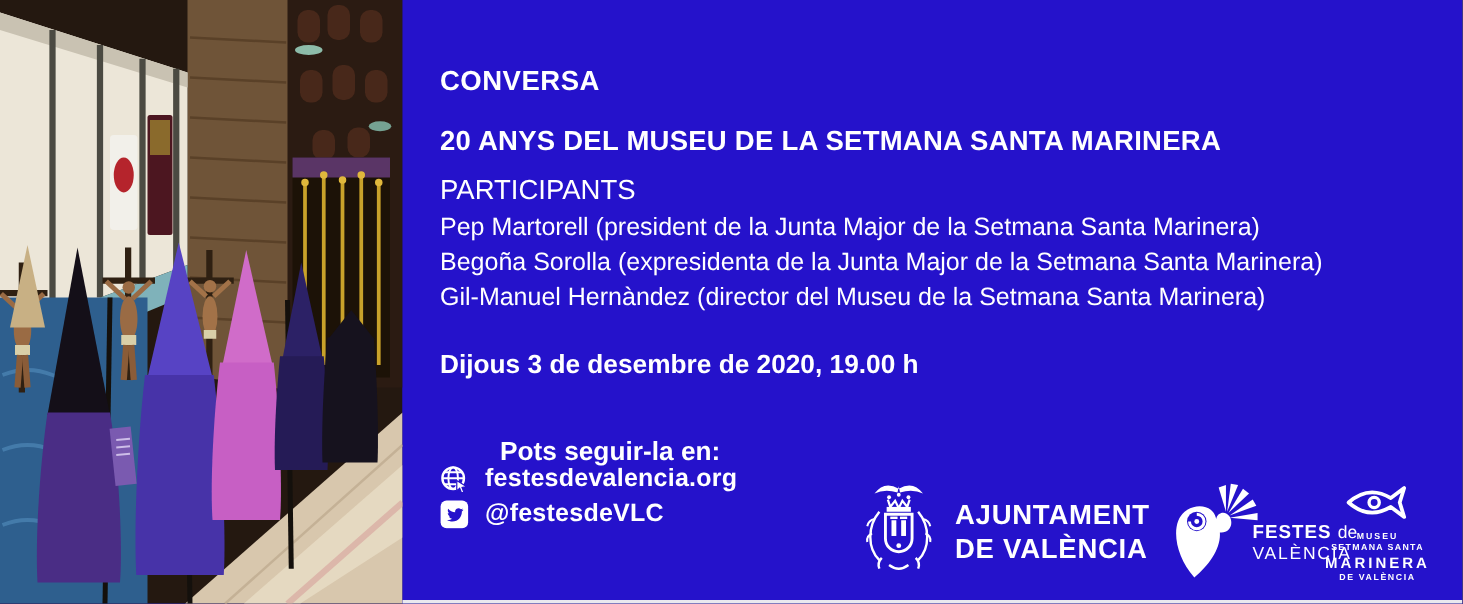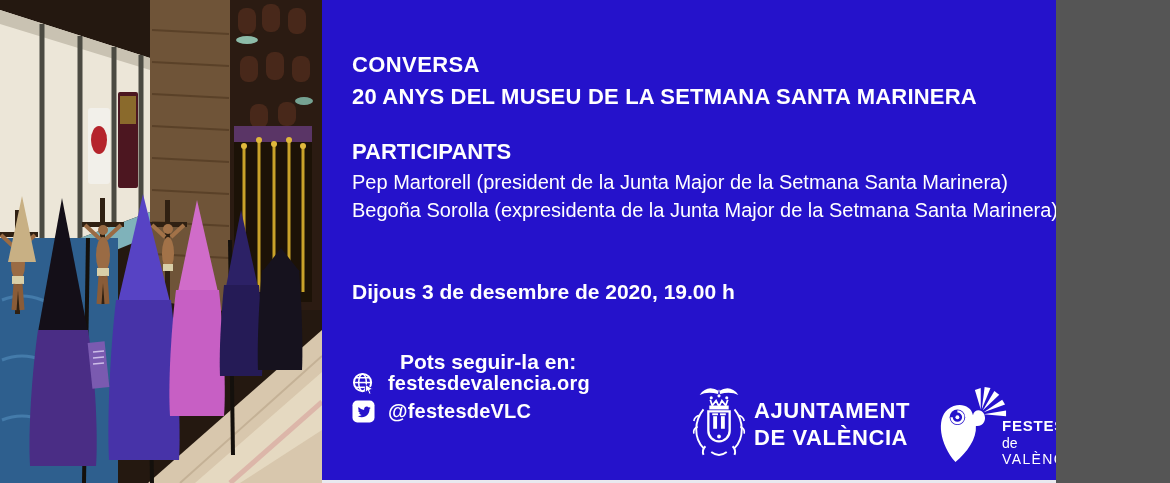--- a/index.html
+++ b/index.html
@@ -1,38 +1,38 @@
 <!DOCTYPE html>
 <html><head>
 <meta charset="utf-8">
 <style>
   html,body{margin:0;padding:0;background:#555;}
   .banner{
-    position:relative;width:1056px;height:483px;
+    position:relative;width:1170px;height:483px;
     background:#2512cb;overflow:hidden;
     font-family:"Liberation Sans", sans-serif;color:#ffffff;
   }
   .photo{position:absolute;left:0;top:0;width:322px;height:483px;}
   .photo svg{display:block;}
   .bottom-strip{position:absolute;left:322px;right:0;bottom:0;height:3px;background:#e9e9ef;}
 
   .kicker{position:absolute;left:352px;top:52px;font-size:22px;font-weight:bold;letter-spacing:.4px;}
-  .title{position:absolute;left:352px;top:84px;font-size:22px;font-weight:bold;letter-spacing:.2px;white-space:nowrap;}
-  .participants-heading{position:absolute;left:352px;top:139px;font-size:22px;font-weight:bold;}
+  .title{position:absolute;left:352px;top:100px;font-size:22px;font-weight:bold;letter-spacing:.2px;white-space:nowrap;}
+  .participants-heading{position:absolute;left:352px;top:139px;font-size:22px;font-weight:normal;}
   .participants{position:absolute;left:352px;top:168px;font-size:20px;line-height:28px;font-weight:400;}
   .participants div{white-space:nowrap;}
   .datetime{position:absolute;left:352px;top:280px;font-size:21px;font-weight:bold;}
   .follow{position:absolute;left:352px;top:350px;font-size:21px;font-weight:bold;margin-left:48px;}
 
   .social{position:absolute;left:352px;top:372px;display:flex;flex-direction:column;gap:5px;}
   .social-row{display:flex;align-items:flex-start;gap:13px;height:23px;cursor:pointer;}
   .social-row .ic{width:23px;height:23px;flex:0 0 auto;}
   .social-label{font-size:20px;font-weight:bold;letter-spacing:.2px;}
 
-  .logo-ajuntament{position:absolute;left:688px;top:380px;display:flex;align-items:center;gap:4px;}
+  .logo-ajuntament{position:absolute;left:688px;top:380px;display:flex;align-items:center;gap:14px;}
   .aj-text{font-size:22px;font-weight:bold;line-height:27px;letter-spacing:.6px;}
 
   .logo-festes{position:absolute;left:936px;top:384px;display:flex;}
   .festes-text{margin-left:-6px;margin-top:33px;}
   .festes-line1{font-size:15px;font-weight:bold;letter-spacing:.8px;}
   .festes-de{font-size:14px;font-weight:400;letter-spacing:0;}
   .festes-line2{font-size:14px;font-weight:400;letter-spacing:1.4px;}
 
   .logo-museu{position:absolute;left:1054px;top:386px;width:96px;text-align:center;}
   .museu-l1{font-size:7px;font-weight:bold;letter-spacing:1.6px;margin-top:3px;}
@@ -187,20 +187,21 @@
     </svg>
   </div>
 
   <div class="kicker">CONVERSA</div>
   <div class="title">20 ANYS DEL MUSEU DE LA SETMANA SANTA MARINERA</div>
 
   <div class="participants-heading">PARTICIPANTS</div>
   <div class="participants">
     <div>Pep Martorell (president de la Junta Major de la Setmana Santa Marinera)</div>
     <div>Begoña Sorolla (expresidenta de la Junta Major de la Setmana Santa Marinera)</div>
+    <div>Gil-Manuel Hernàndez (director del Museu de la Setmana Santa Marinera)</div>
   </div>
 
   <div class="datetime">Dijous 3 de desembre de 2020, 19.00 h</div>
   <div class="follow">Pots seguir-la en:</div>
 
   <div class="social">
     <div class="social-row">
       <span class="ic">
         <svg viewBox="0 0 24 24" width="23" height="23">
           <circle cx="11" cy="11" r="9" fill="none" stroke="#fff" stroke-width="2"></circle>

